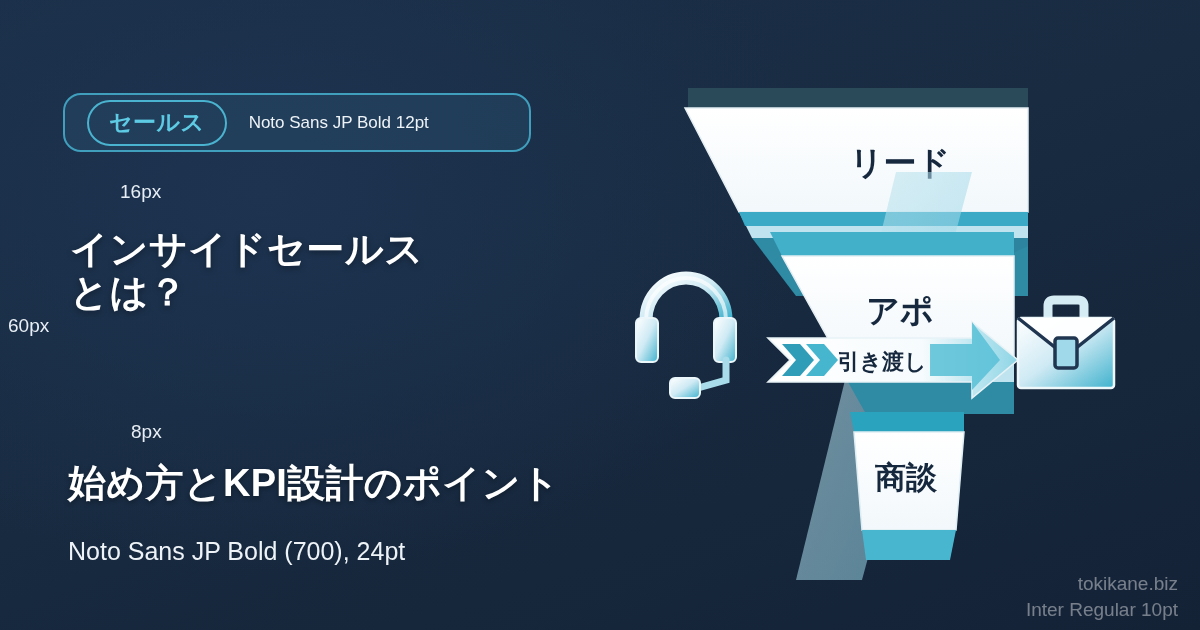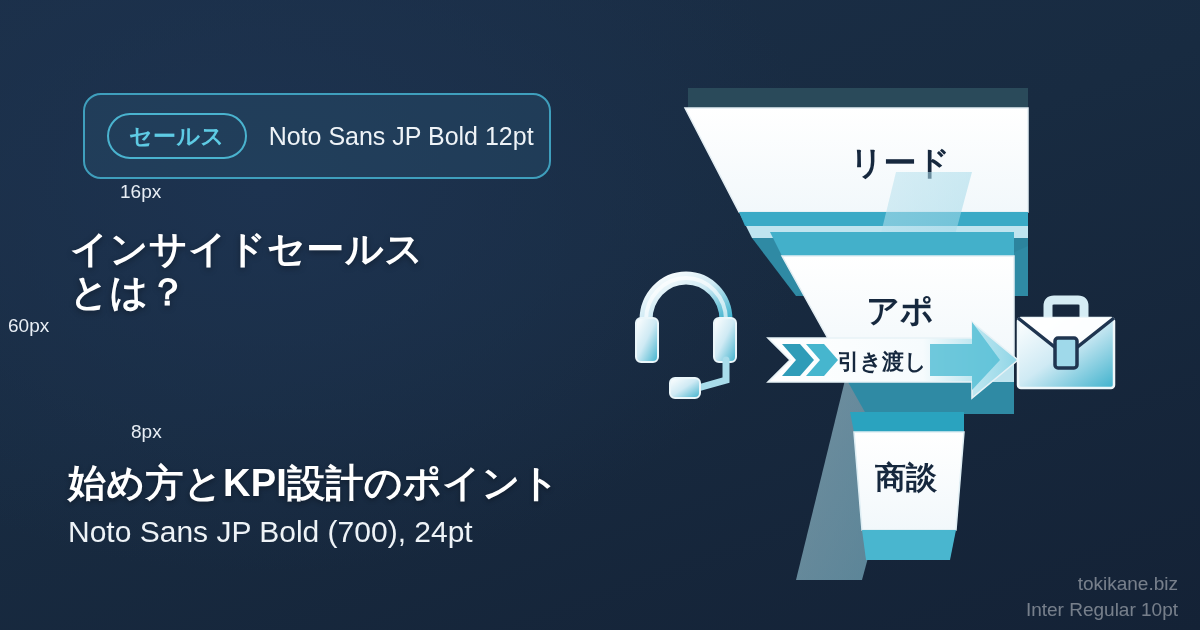--- a/index.html
+++ b/index.html
@@ -27,24 +27,24 @@
   #left-col {
     position: absolute;
     left: 0;
     top: 0;
     width: 620px;
     height: 630px;
   }
   
   #badge-bar {
     position: absolute;
-    left: 83px;
+    left: 63px;
     top: 93px;
     width: 468px;
-    height: 86px;
+    height: 59px;
     box-sizing: border-box;
     border: 2px solid #3f9fbd;
     border-radius: 18px;
     background: rgba(40, 78, 106, 0.45);
     display: flex;
     align-items: center;
     padding-left: 22px;
     text-align: center;
   }
   #badge-pill {
@@ -59,21 +59,21 @@
   }
   #badge-pill span {
     color: #5ecbe4;
     font-size: 23px;
     font-weight: bold;
     letter-spacing: 0.5px;
     white-space: nowrap;
   }
   #badge-font-note {
     color: #eef3f7;
-    font-size: 25px;
+    font-size: 17px;
     margin-left: 22px;
     white-space: nowrap;
   }
   
   .spacer-label {
     position: absolute;
     color: #e8eef5;
     font-size: 19px;
     white-space: nowrap;
   }
@@ -113,23 +113,23 @@
     color: #ffffff;
     font-size: 38px;
     font-weight: bold;
     letter-spacing: 0.3px;
     white-space: nowrap;
     text-shadow: 0 2px 5px rgba(0,0,0,0.32);
   }
   #subheadline-font-note {
     position: absolute;
     left: 68px;
-    top: 515px;
+    top: 537px;
     color: #eef3f7;
-    font-size: 30px;
+    font-size: 25px;
     white-space: nowrap;
   }
 
   
   #credit {
     position: absolute;
     right: 22px;
     bottom: 8px;
     text-align: right;
     color: rgba(255,255,255,0.42);

